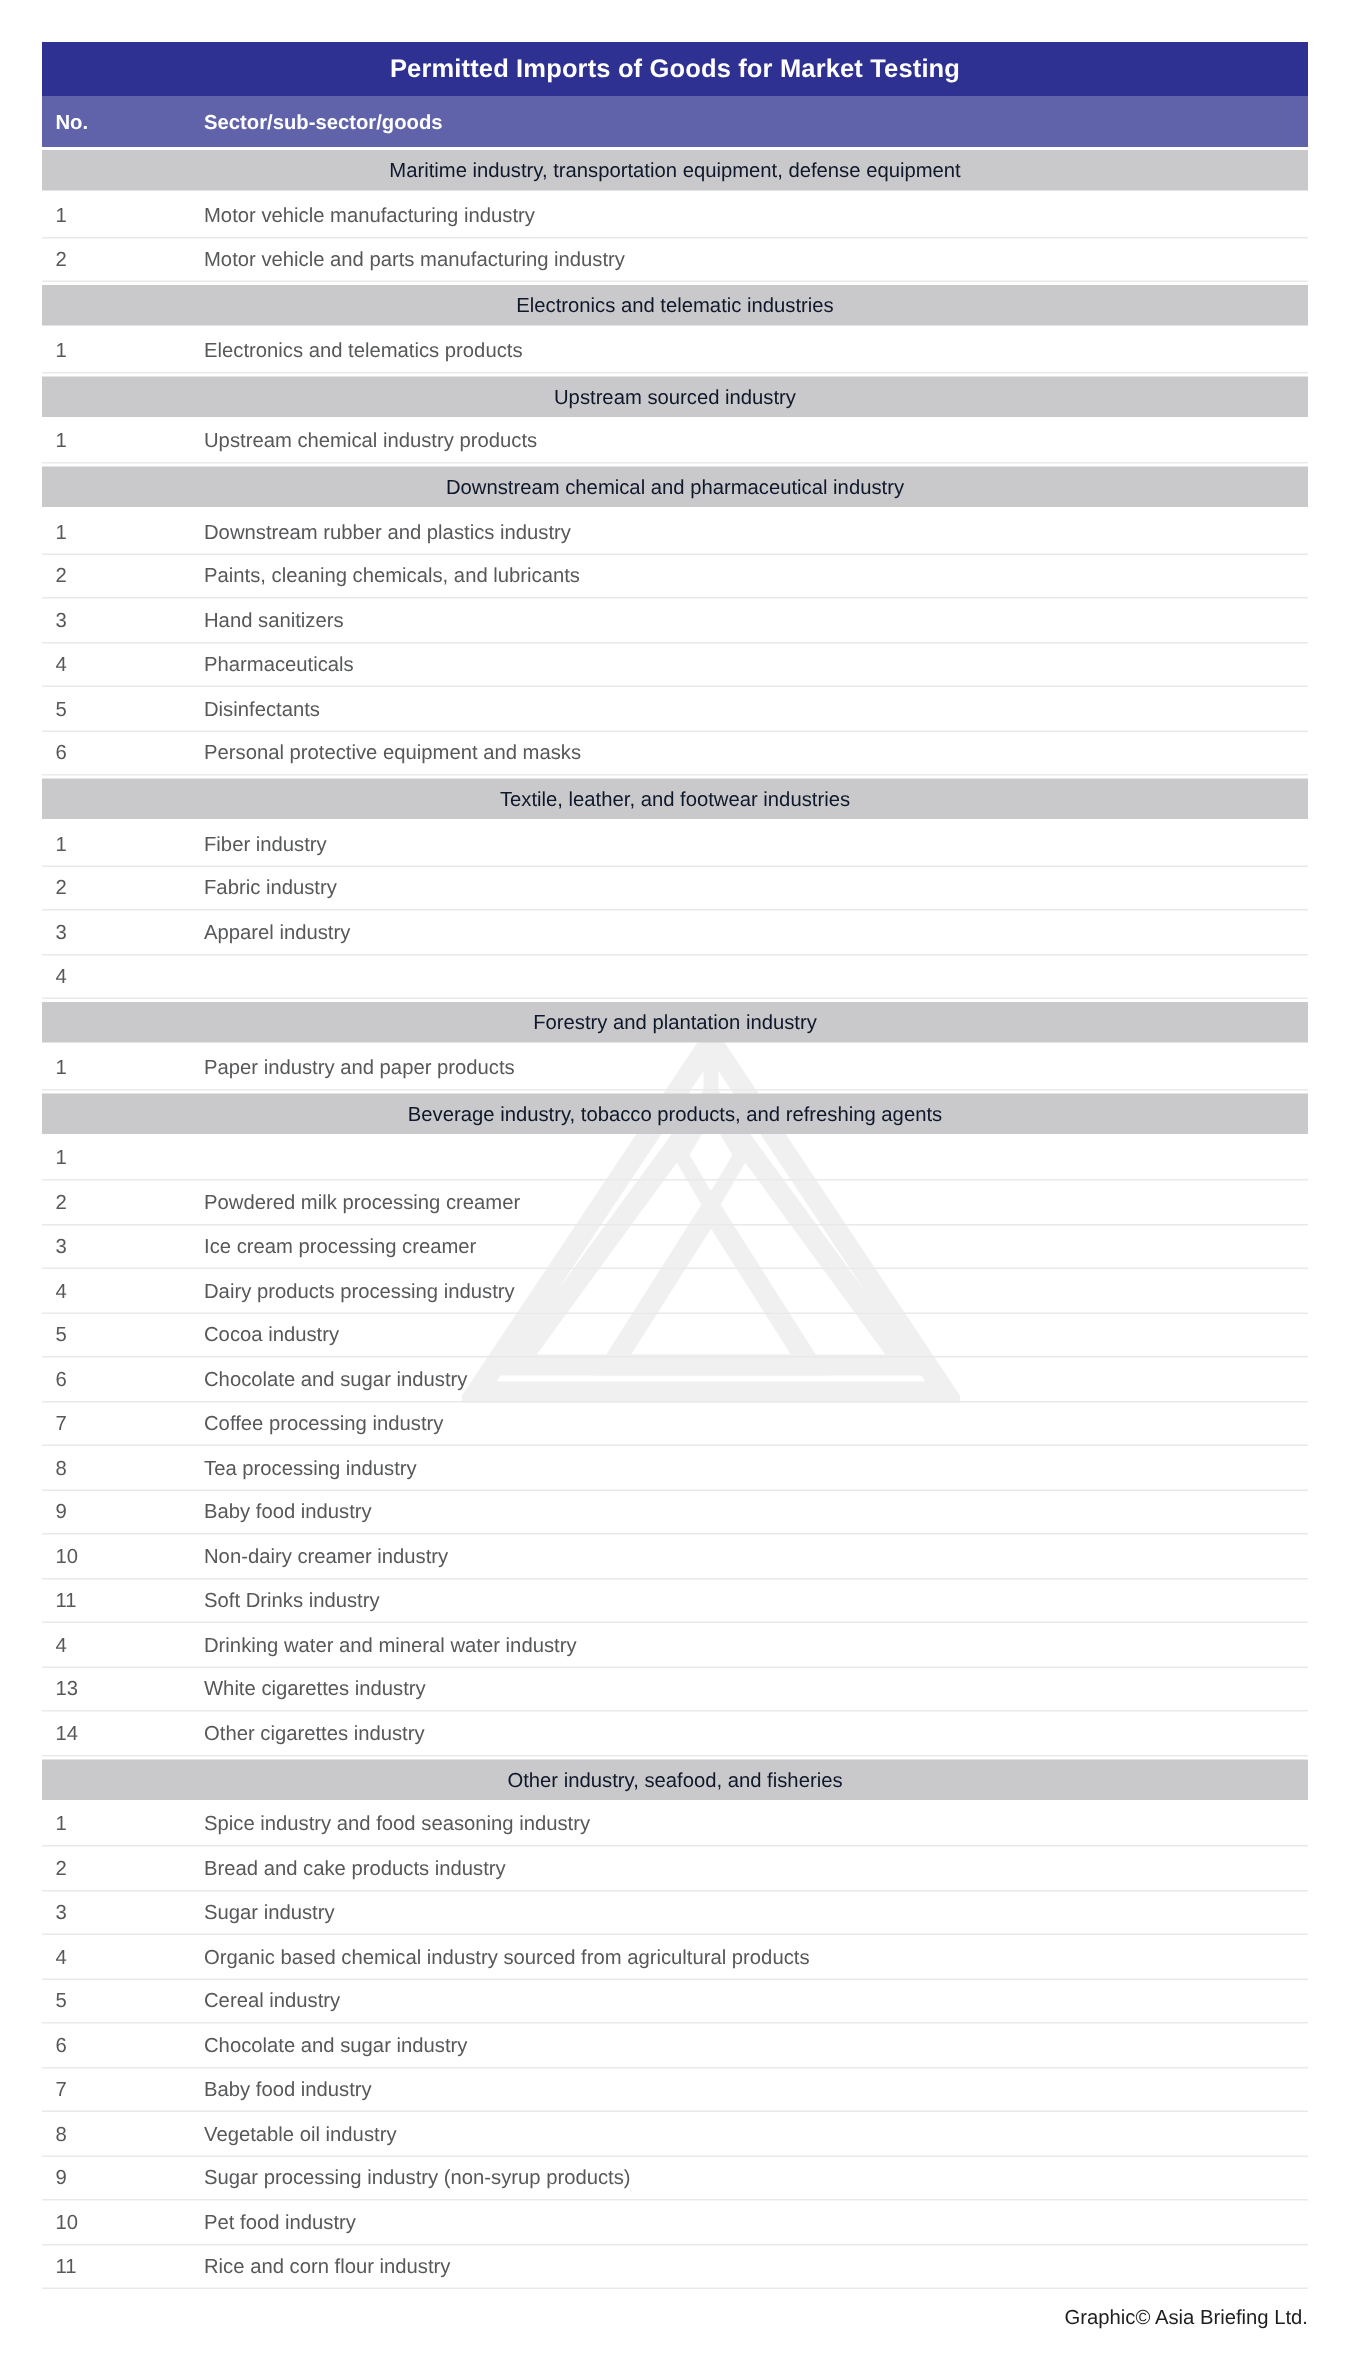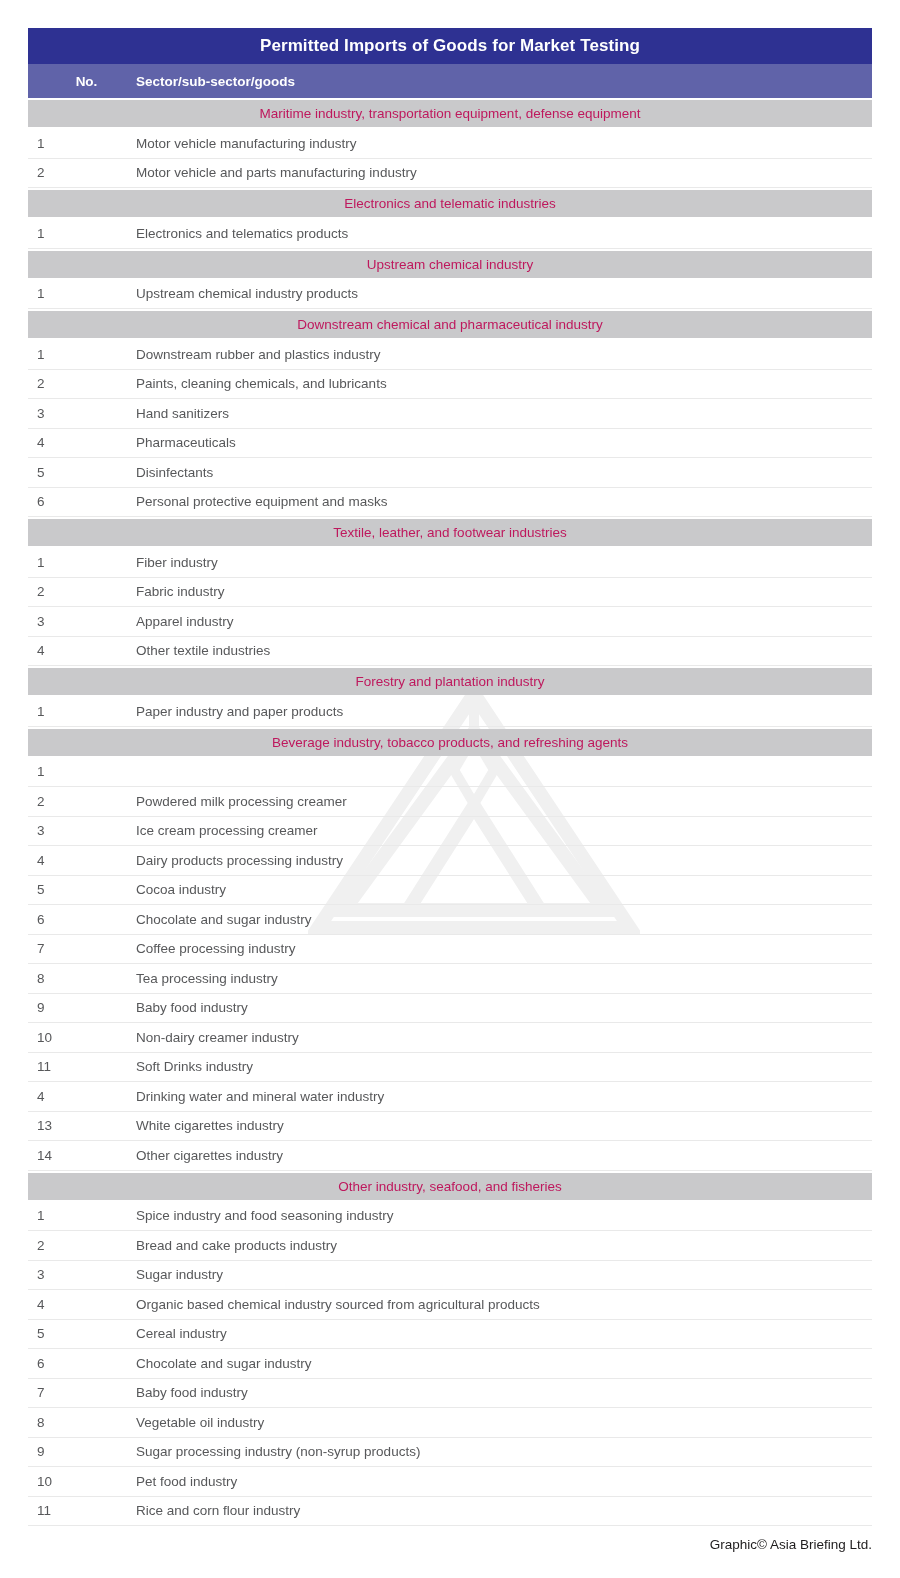--- a/index.html
+++ b/index.html
@@ -11,24 +11,24 @@
   .title{
     position:relative;z-index:3;background:#2e3192;color:#ffffff;
     font-weight:bold;font-size:17px;height:36px;line-height:36px;text-align:center;
     letter-spacing:.1px;
   }
   .colhead{
     position:relative;z-index:3;background:#6063a9;color:#ffffff;
     font-weight:bold;font-size:13.5px;height:34px;display:flex;align-items:center;
     box-sizing:border-box;
   }
-  .colhead .no{width:108px;padding-left:9px;box-sizing:border-box;text-align:center;}
+  .colhead .no{width:108px;padding-left:9px;box-sizing:border-box;}
   .colhead .sector{flex:1;text-align:left;}
   .band{
-    position:relative;z-index:2;background:#c9c9cb;color:#be185d;
+    position:relative;z-index:2;background:#c9c9cb;color:#0f172a;
     font-size:13.5px;height:27px;line-height:27px;text-align:center;margin:2px 0;
   }
   .row{
     position:relative;z-index:1;display:flex;align-items:center;
     height:29.5px;box-sizing:border-box;border-bottom:1px solid #e9e9e9;
     font-size:13.5px;color:#57585a;background:transparent;
   }
   .row .no{width:108px;padding-left:9px;box-sizing:border-box;}
   .row .label{flex:1;}
   .watermark{
@@ -70,21 +70,21 @@
         </div>
         <div class="row">
           <span class="no">2</span>
           <span class="label">Motor vehicle and parts manufacturing industry</span>
         </div>
         <div class="band">Electronics and telematic industries</div>
         <div class="row">
           <span class="no">1</span>
           <span class="label">Electronics and telematics products</span>
         </div>
-        <div class="band">Upstream chemical industry</div>
+        <div class="band">Upstream sourced industry</div>
         <div class="row">
           <span class="no">1</span>
           <span class="label">Upstream chemical industry products</span>
         </div>
         <div class="band">Downstream chemical and pharmaceutical industry</div>
         <div class="row">
           <span class="no">1</span>
           <span class="label">Downstream rubber and plastics industry</span>
         </div>
         <div class="row">
@@ -115,21 +115,20 @@
         <div class="row">
           <span class="no">2</span>
           <span class="label">Fabric industry</span>
         </div>
         <div class="row">
           <span class="no">3</span>
           <span class="label">Apparel industry</span>
         </div>
         <div class="row">
           <span class="no">4</span>
-          <span class="label">Other textile industries</span>
         </div>
         <div class="band">Forestry and plantation industry</div>
         <div class="row">
           <span class="no">1</span>
           <span class="label">Paper industry and paper products</span>
         </div>
         <div class="band">Beverage industry, tobacco products, and refreshing agents</div>
         <div class="row">
           <span class="no">1</span>
         </div>

